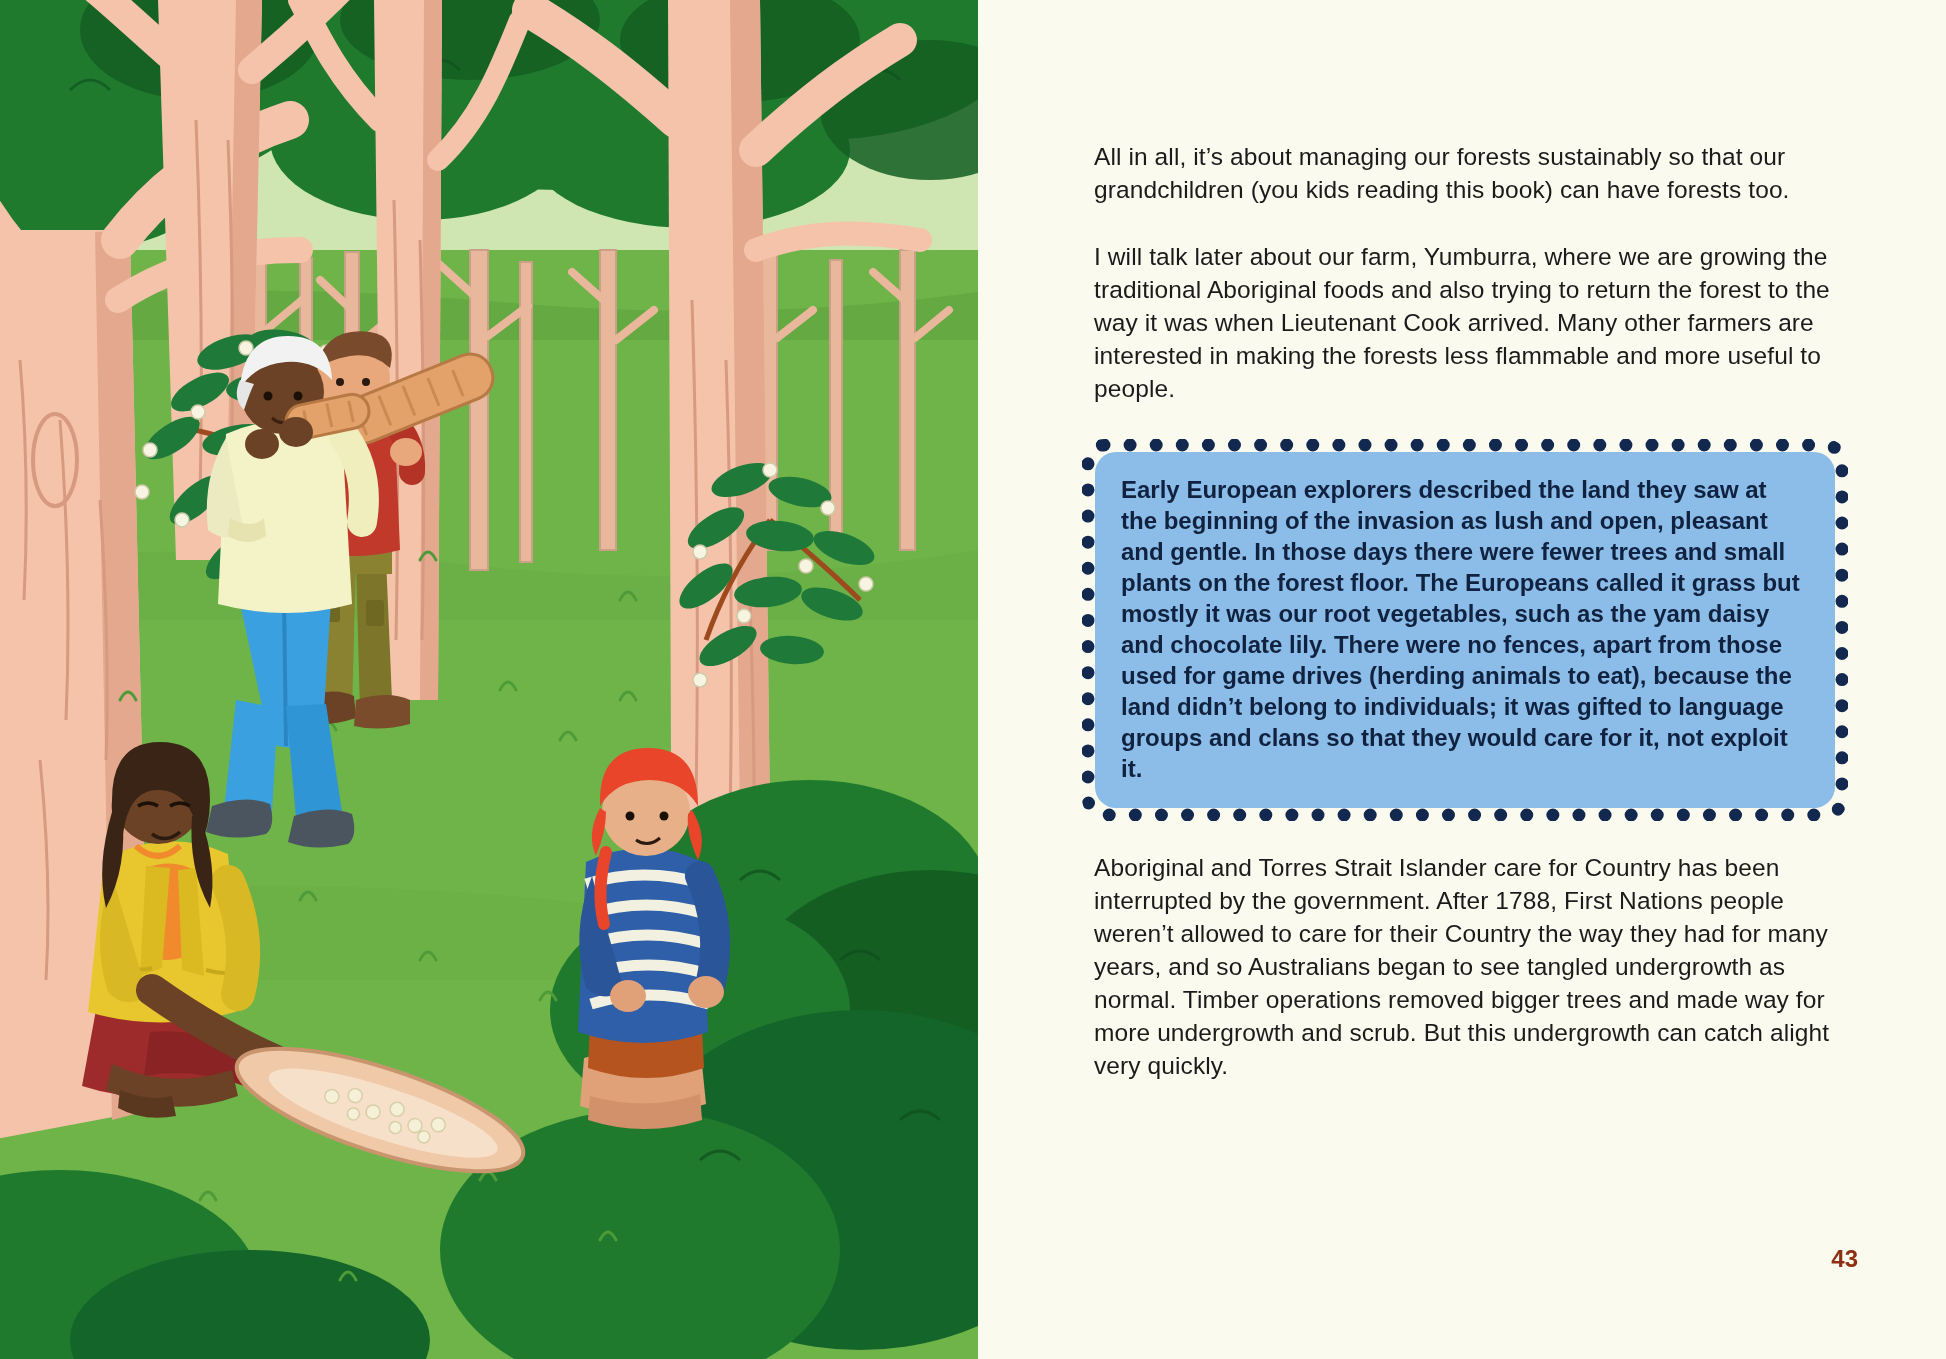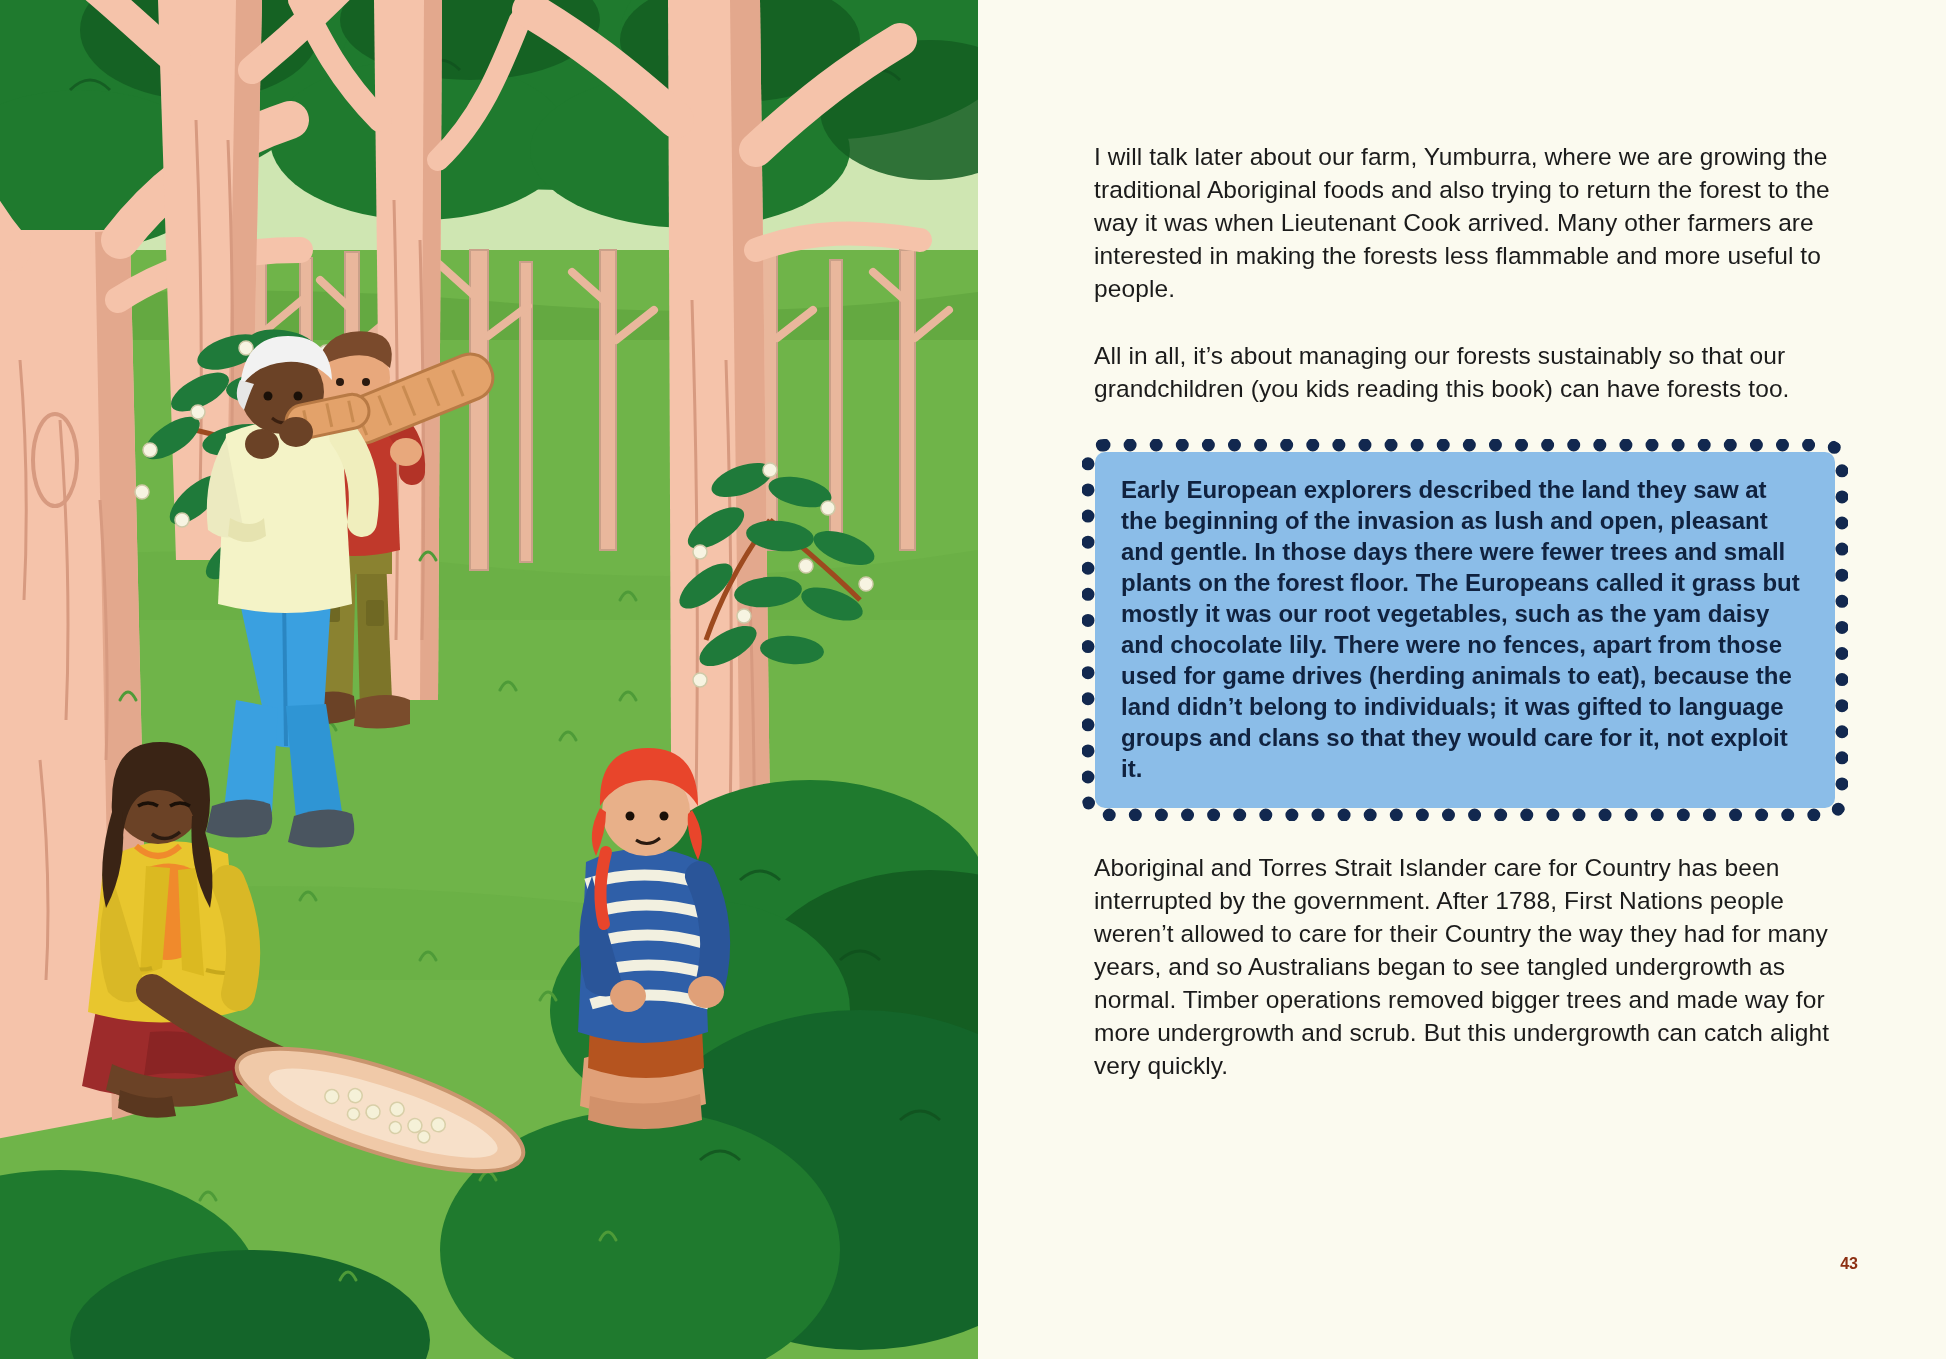--- a/index.html
+++ b/index.html
@@ -66,36 +66,36 @@
     position: absolute;
     inset: 0;
     border-radius: 22px;
     border: 13px dotted #12284f;
     box-sizing: border-box;
     pointer-events: none;
   }
   .callout {
     position: relative;
     background: #8bbde8;
-    border-radius: 10px;
+    border-radius: 21px;
     padding: 22px 26px 24px 26px;
     box-sizing: border-box;
   }
   .callout p {
     margin: 0;
     font-size: 24px;
     line-height: 31px;
     font-weight: bold;
     color: #10223f;
   }
   .page-number {
     position: absolute;
     right: 88px;
     bottom: 86px;
-    font-size: 16px;
+    font-size: 24px;
     font-weight: bold;
     color: #8c2f12;
   }
 </style>
 </head>
 <body>
 
 <div class="page">
 
   <div class="illustration">
@@ -481,23 +481,23 @@
           <circle cx="664" cy="816" r="4.5" fill="#1a1008"></circle>
           <path d="M636,840 q12,8 24,-2" stroke="#2a1a10" stroke-width="3" fill="none"></path>
         </g>
       </g>
     </svg>
   </div>
 
   <div class="textcol">
     <div class="text-inner">
 
+      <p class="para">All in all, it’s about managing our forests sustainably so that our grandchildren (you kids reading this book) can have forests too.</p>
+
       <p class="para">I will talk later about our farm, Yumburra, where we are growing the traditional Aboriginal foods and also trying to return the forest to the way it was when Lieutenant Cook arrived. Many other farmers are interested in making the forests less flammable and more useful to people.</p>
-
-      <p class="para">All in all, it’s about managing our forests sustainably so that our grandchildren (you kids reading this book) can have forests too.</p>
 
       <div class="callout-wrap">
         <div class="callout-dots"></div>
         <div class="callout">
           <p>Early European explorers described the land they saw at the beginning of the invasion as lush and open, pleasant and gentle. In those days there were fewer trees and small plants on the forest floor. The Europeans called it grass but mostly it was our root vegetables, such as the yam daisy and chocolate lily. There were no fences, apart from those used for game drives (herding animals to eat), because the land didn’t belong to individuals; it was gifted to language groups and clans so that they would care for it, not exploit it.</p>
         </div>
       </div>
 
       <p class="para tight">Aboriginal and Torres Strait Islander care for Country has been interrupted by the government. After 1788, First Nations people weren’t allowed to care for their Country the way they had for many years, and so Australians began to see tangled undergrowth as normal. Timber operations removed bigger trees and made way for more undergrowth and scrub. But this undergrowth can catch alight very quickly.</p>
     </div>

